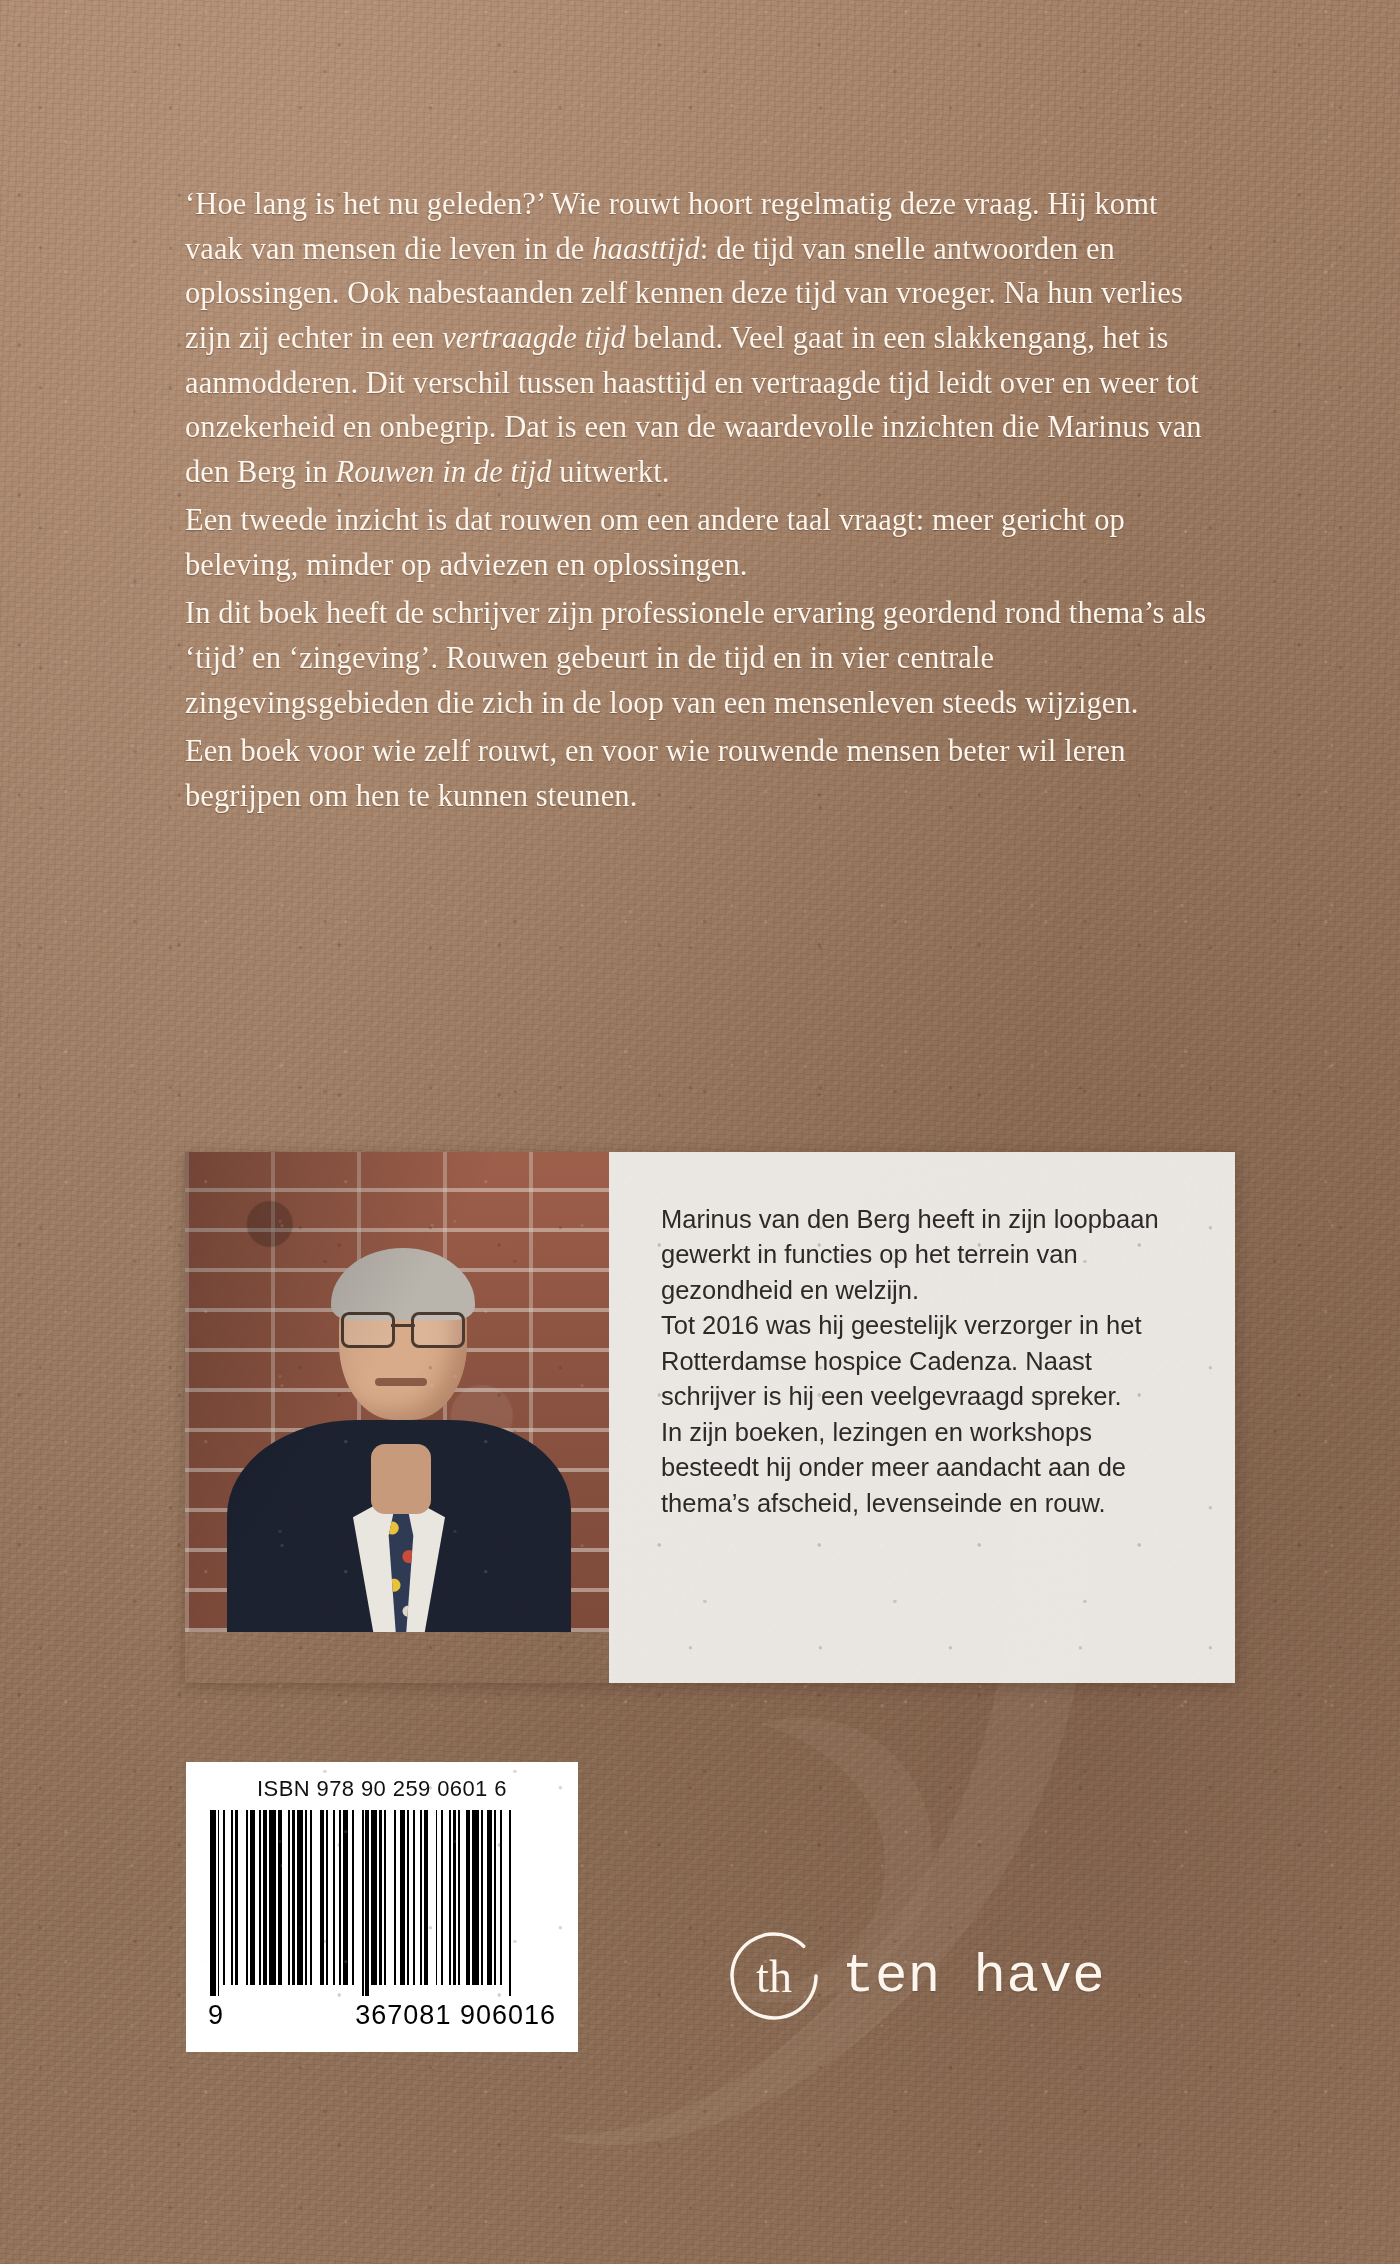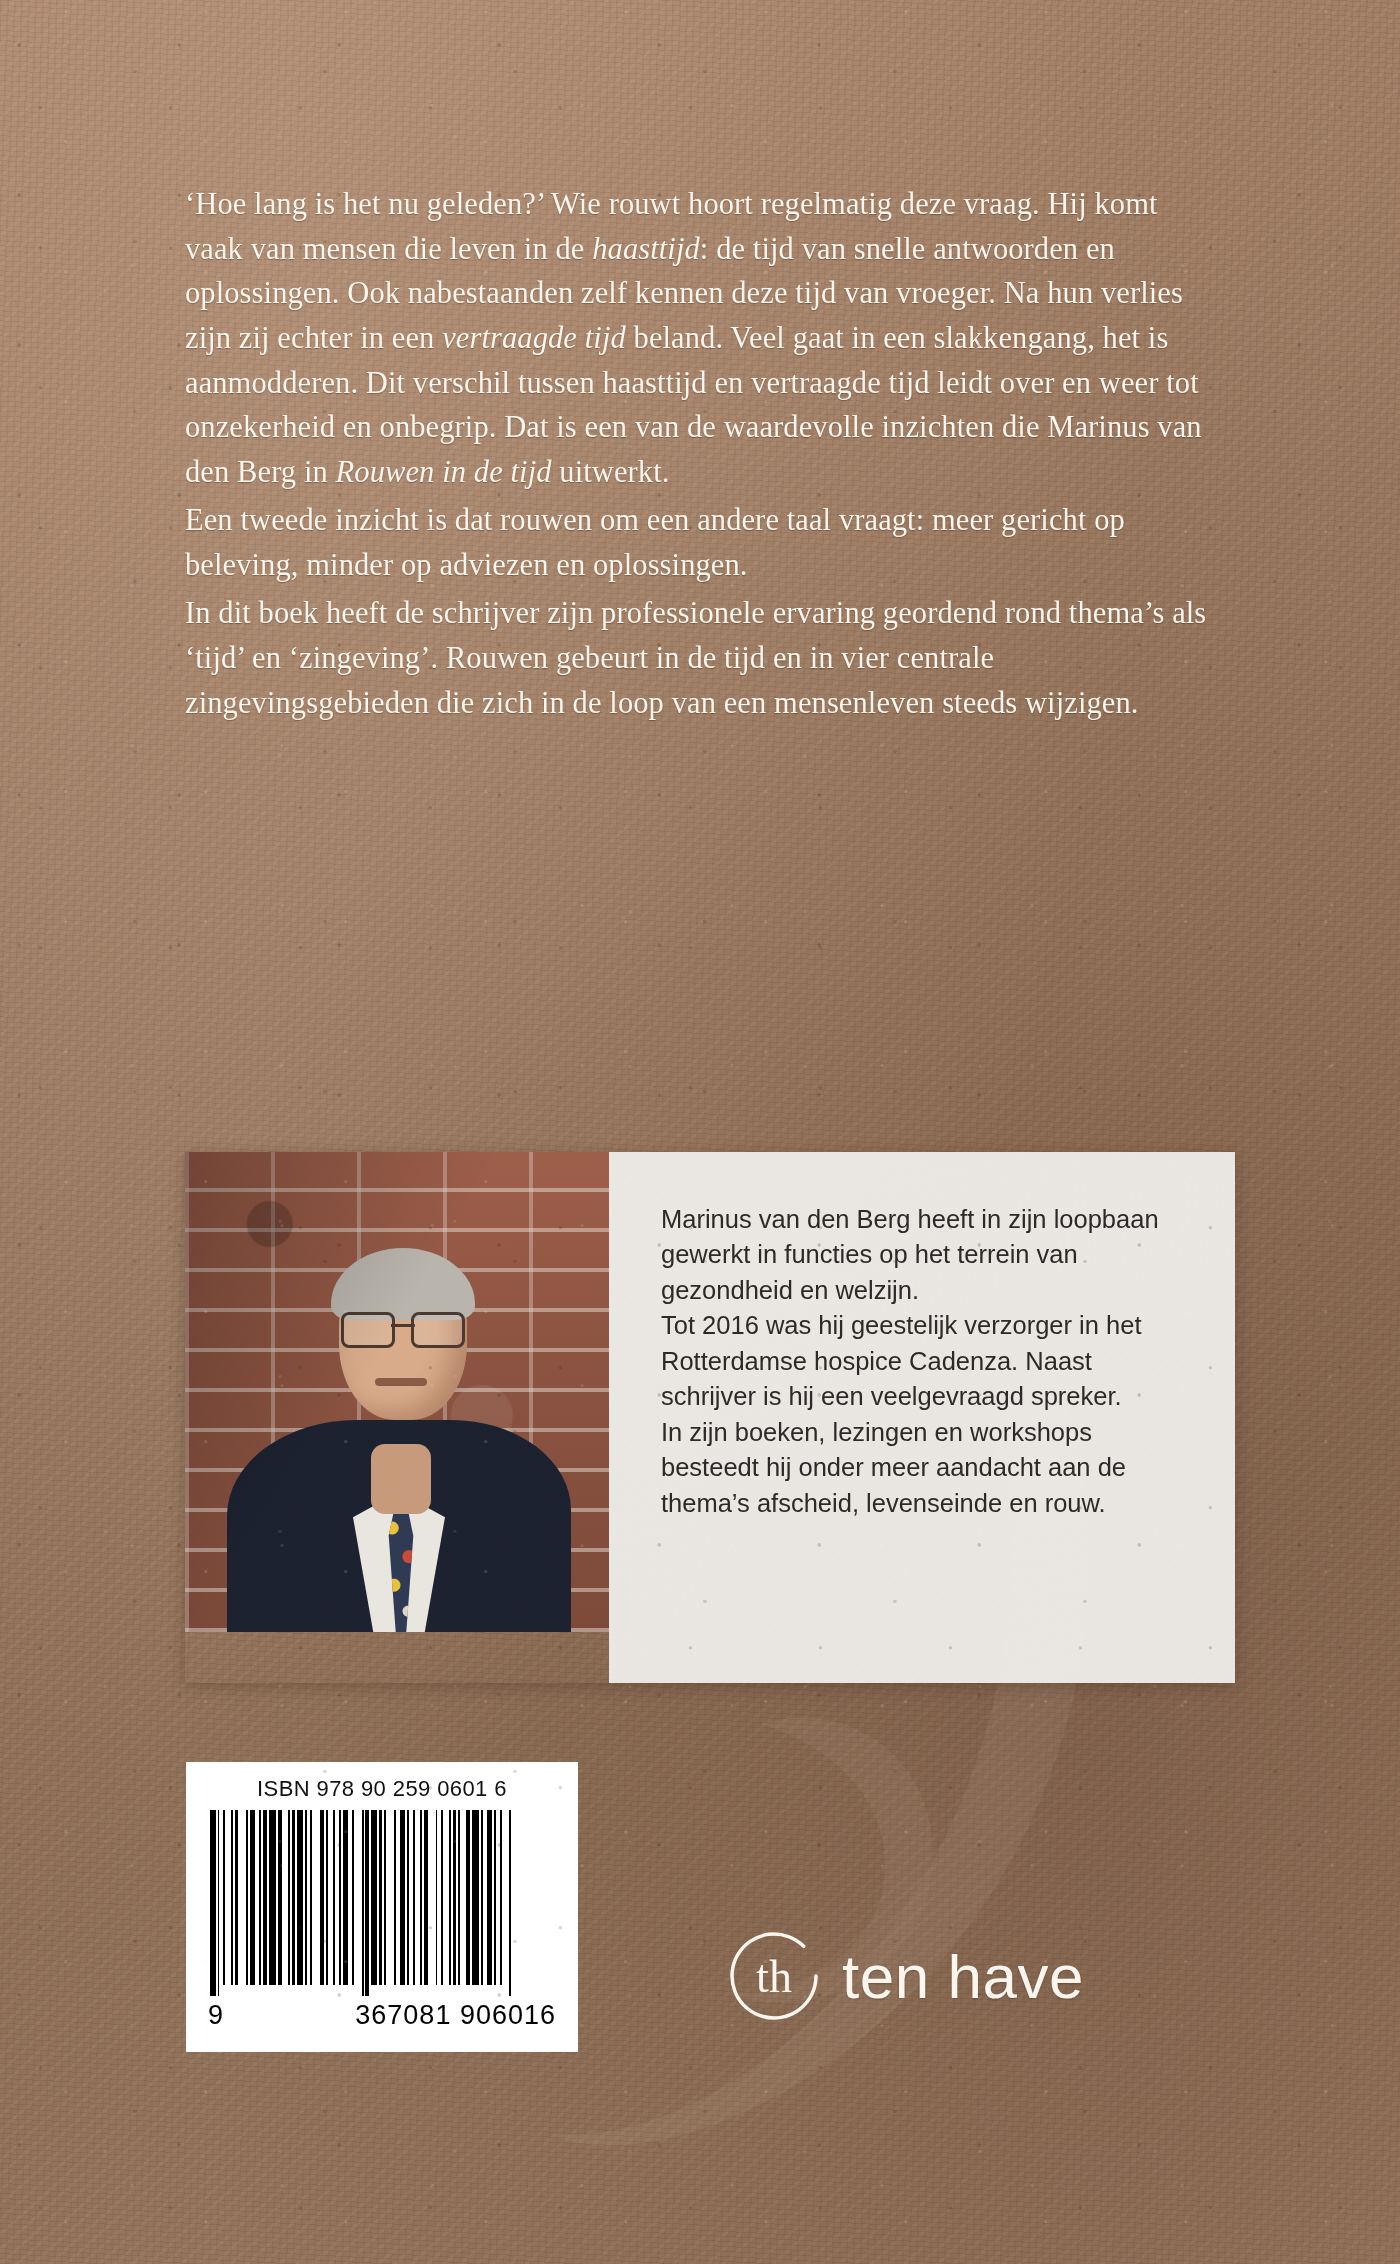--- a/index.html
+++ b/index.html
@@ -285,22 +285,22 @@
     gap: 22px;
     color: #fdf6ee;
   }
   .logo-mark {
     position: relative;
     width: 92px;
     height: 92px;
   }
   .logo-mark svg { display: block; }
   .logo-word {
-    font-family: Liberation Sans, sans-serif;
-    font-size: 62px;
+    font-family: Liberation Mono, monospace;
+    font-size: 54px;
     letter-spacing: 0.5px;
     color: #fdf6ee;
     text-shadow: 0 1px 2px rgba(50,25,10,0.3);
   }
 </style>
 </head>
 <body>
 
 <div class="cover">
 
@@ -322,20 +322,24 @@
     </p>
     <p>
       Een tweede inzicht is dat rouwen om een andere taal vraagt: meer
       gericht op beleving, minder op adviezen en oplossingen.
     </p>
     <p>
       In dit boek heeft de schrijver zijn professionele ervaring geordend rond
       thema’s als ‘tijd’ en ‘zingeving’. Rouwen gebeurt in de tijd en in vier
       centrale zingevingsgebieden die zich in de loop van een mensenleven
       steeds wijzigen.
+    </p>
+    <p>
+      Een boek voor wie zelf rouwt, en voor wie rouwende mensen beter wil
+      leren begrijpen om hen te kunnen steunen.
     </p>
   </div>
 
   <div class="author-panel">
     <div class="author-photo">
       <div class="bricks"></div>
       <div class="portrait">
         <div class="p-body"></div>
         <div class="p-shirt"></div>
         <div class="p-tie"></div>

